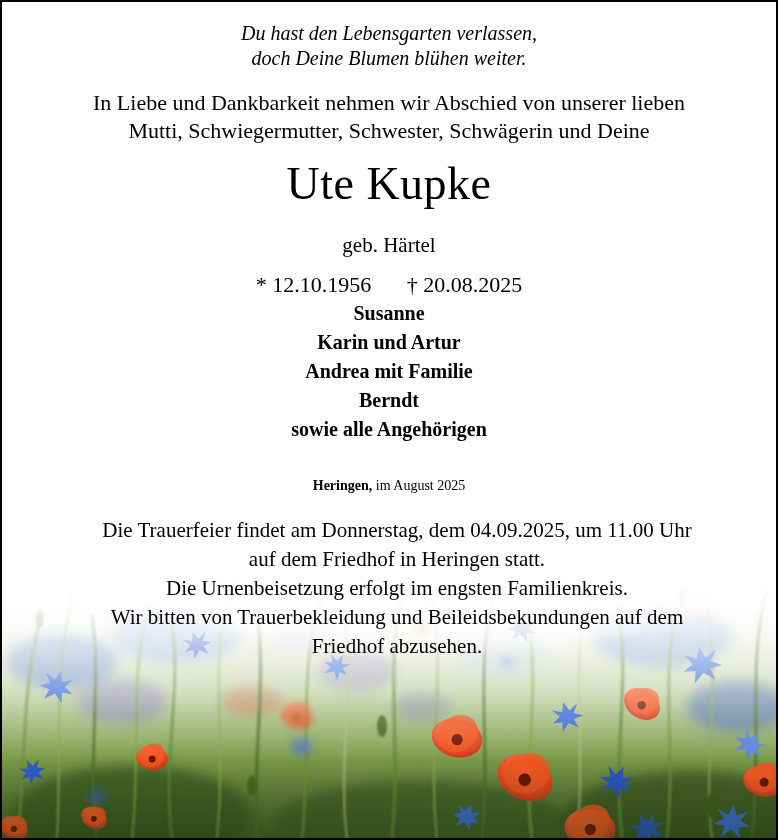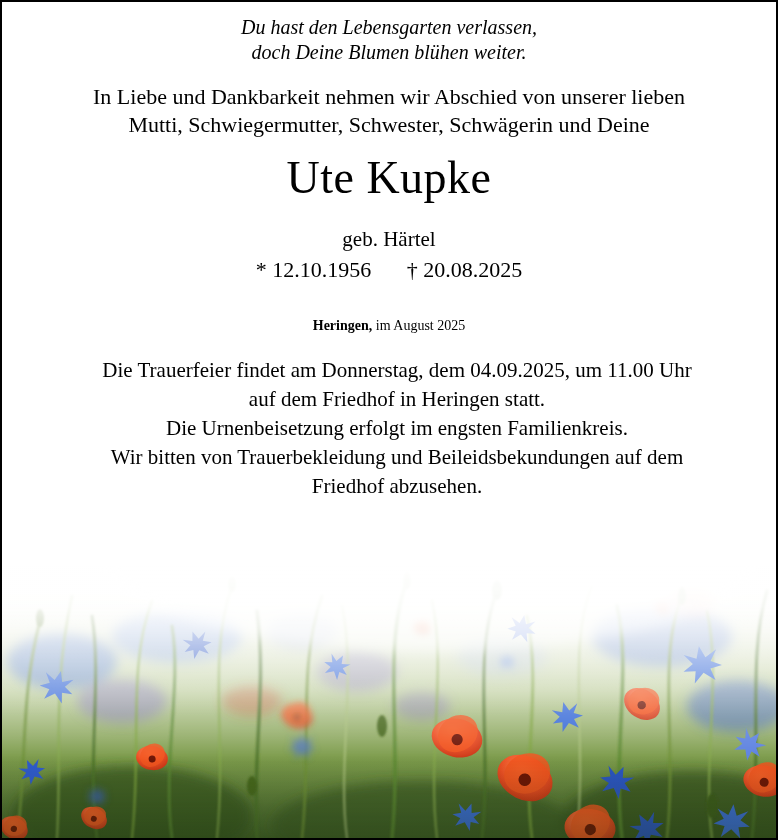--- a/index.html
+++ b/index.html
@@ -14,21 +14,21 @@
     border: 2px solid #000000;
     overflow: hidden;
     font-family: "Liberation Serif", "DejaVu Serif", serif;
     color: #000000;
   }
 
   .content {
     position: relative;
     z-index: 2;
     text-align: center;
-    padding-top: 13px;
+    padding-top: 19px;
   }
 
   .epigraph {
     font-style: italic;
     font-size: 20px;
     line-height: 25px;
   }
 
   .intro {
     margin-top: 18px;
@@ -44,21 +44,21 @@
     letter-spacing: 0.5px;
   }
 
   .maiden-name {
     margin-top: 21px;
     font-size: 21px;
     line-height: 26px;
   }
 
   .dates {
-    margin-top: 4px;
+    margin-top: 13px;
     font-size: 22px;
     line-height: 28px;
   }
   .dates .death { margin-left: 30px; }
 
   .remembrance-heading {
     margin-top: 18px;
     font-size: 21px;
     line-height: 27px;
   }
@@ -113,20 +113,27 @@
     <div class="deceased-name">Ute Kupke</div>
 
     <div class="maiden-name">geb. Härtel</div>
 
     <div class="dates">
       <span class="birth">* 12.10.1956</span>
       <span class="death">† 20.08.2025</span>
     </div>
 
 
+    <div class="mourners">
+      <div>Susanne</div>
+      <div>Karin und Artur</div>
+      <div>Andrea mit Familie</div>
+      <div>Berndt</div>
+      <div>sowie alle Angehörigen</div>
+    </div>
 
     <div class="dateline">
       <span class="place">Heringen,</span><span> im August 2025</span>
     </div>
 
     <div class="funeral-info">
       <div>Die Trauerfeier findet am Donnerstag, dem 04.09.2025, um 11.00 Uhr</div>
       <div>auf dem Friedhof in Heringen statt.</div>
       <div>Die Urnenbeisetzung erfolgt im engsten Familienkreis.</div>
       <div>Wir bitten von Trauerbekleidung und Beileidsbekundungen auf dem</div>

